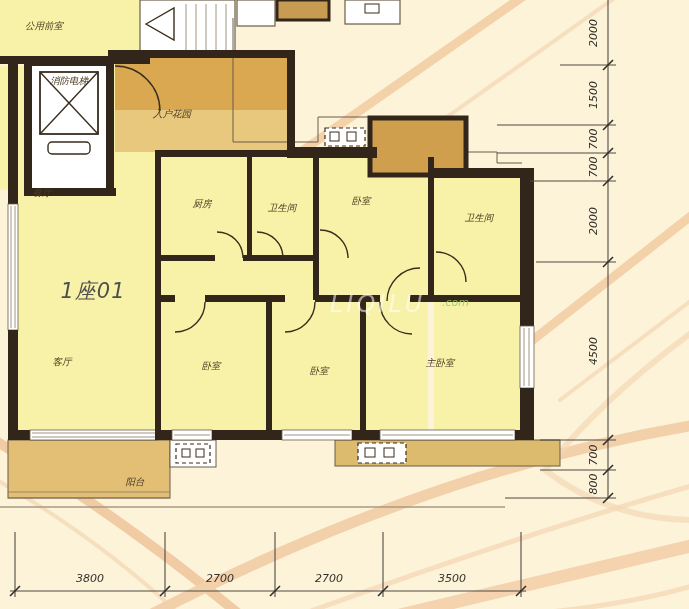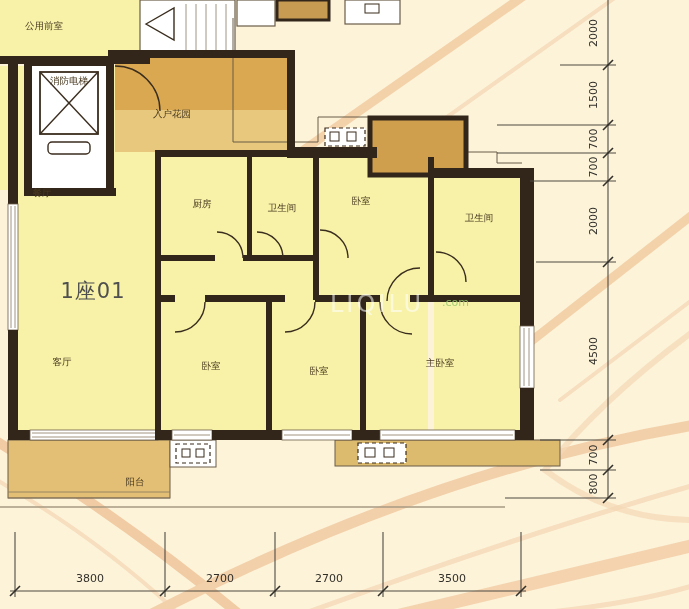--- a/index.html
+++ b/index.html
@@ -1,21 +1,21 @@
 <!DOCTYPE html>
 <html><head>
 <meta charset="utf-8">
 <style>
   html,body{margin:0;padding:0;}
   body{
     width:689px;height:609px;overflow:hidden;
     font-family:"DejaVu Sans","Liberation Sans",sans-serif;
     background:#fcf3d9;
   }
-  .stage{position:relative;width:609px;height:609px;}
+  .stage{position:relative;width:609px;height:609px;font-style:italic;}
   svg{display:block;}
   text{font-family:"DejaVu Sans","Liberation Sans",sans-serif;}
   .room-label{fill:#4a3a20;font-size:9.5px;text-anchor:middle;}
   .unit-label{fill:#4f4f4f;font-size:21px;text-anchor:middle;letter-spacing:1px;}
   .dim-label{fill:#33302a;font-size:11px;text-anchor:middle;}
   .wall{fill:#32261a;}
   .thin{stroke:#6b5d49;stroke-width:1;fill:none;}
   .door{stroke:#3a2d1e;stroke-width:1.4;fill:none;}
   .dim{stroke:#4e4a42;stroke-width:1.1;fill:none;}
   .tick{stroke:#33302a;stroke-width:1.6;}

